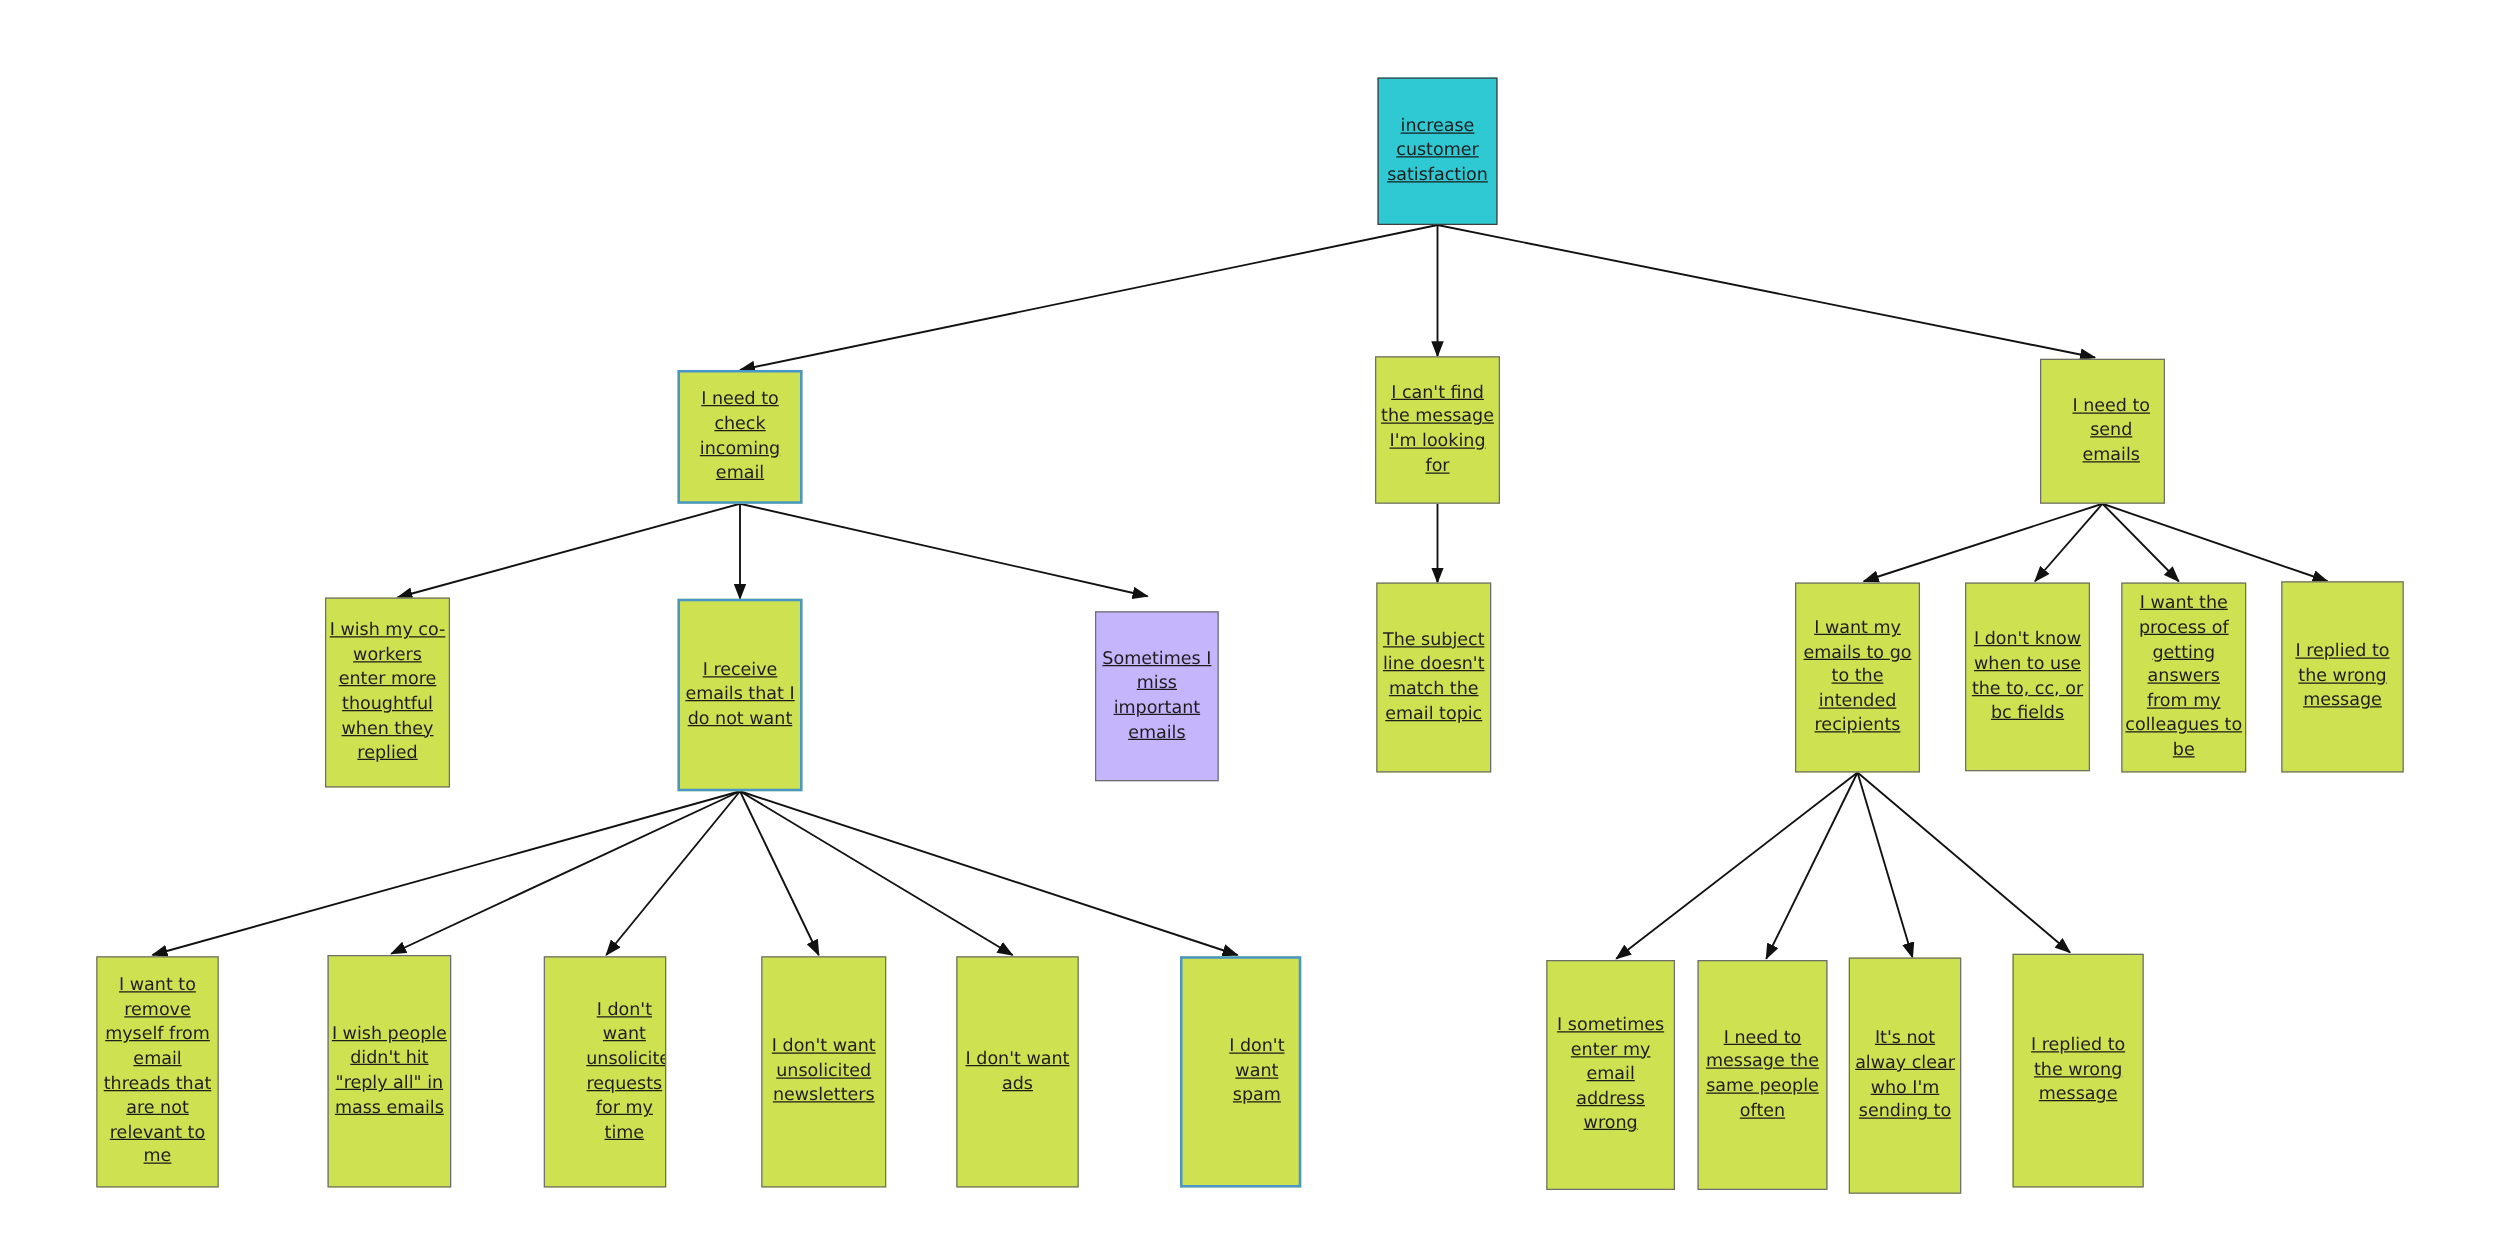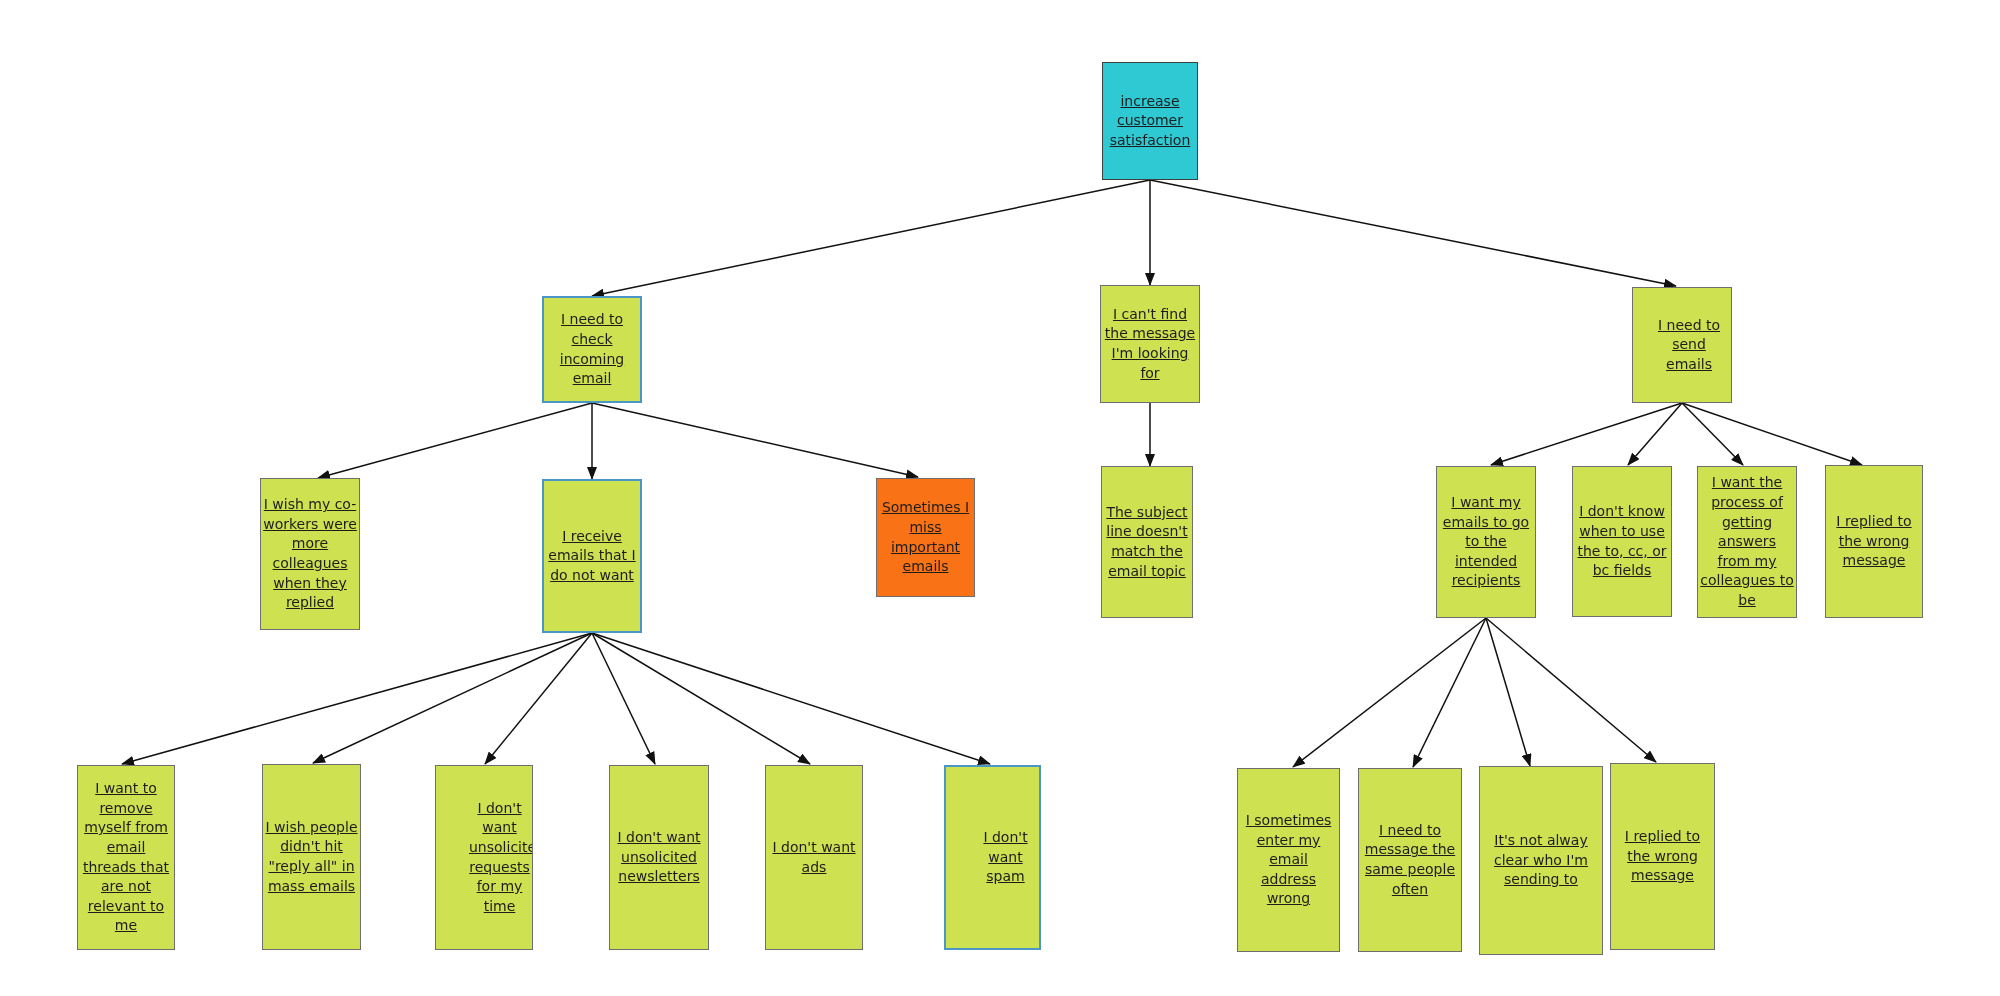--- a/index.html
+++ b/index.html
@@ -81,26 +81,26 @@
     <div class="node" style="left: 542px; top: 296px; width: 100px; height: 107px; background: rgb(205, 225, 81); border: 2px solid rgb(74, 150, 200); color: rgb(29, 29, 29);">
       <span>I need to check incoming email</span>
     </div>
     <div class="node" style="left: 1100px; top: 285px; width: 100px; height: 118px; background: rgb(205, 225, 81); border: 1px solid rgb(110, 110, 110); color: rgb(29, 29, 29);">
       <span>I can't find the message I'm looking for</span>
     </div>
     <div class="node" style="left: 1632px; top: 287px; width: 100px; height: 116px; background: rgb(205, 225, 81); border: 1px solid rgb(110, 110, 110); color: rgb(29, 29, 29); padding-left: 16px;">
       <span>I need to send emails</span>
     </div>
     <div class="node" style="left: 260px; top: 478px; width: 100px; height: 152px; background: rgb(205, 225, 81); border: 1px solid rgb(110, 110, 110); color: rgb(29, 29, 29);">
-      <span>I wish my co-workers were more colleagues when they replied</span>
+      <span>I wish my co-workers enter more thoughtful when they replied</span>
     </div>
     <div class="node" style="left: 542px; top: 479px; width: 100px; height: 154px; background: rgb(205, 225, 81); border: 2px solid rgb(74, 150, 200); color: rgb(29, 29, 29);">
       <span>I receive emails that I do not want</span>
     </div>
-    <div class="node" style="left: 876px; top: 478px; width: 99px; height: 119px; background: #f97316; border: 1px solid rgb(110, 110, 110); color: rgb(29, 29, 29);">
+    <div class="node" style="left: 876px; top: 489px; width: 99px; height: 136px; background: #c4b5fd; border: 1px solid rgb(110, 110, 110); color: rgb(29, 29, 29);">
       <span>Sometimes I miss important emails</span>
     </div>
     <div class="node" style="left: 1101px; top: 466px; width: 92px; height: 152px; background: rgb(205, 225, 81); border: 1px solid rgb(110, 110, 110); color: rgb(29, 29, 29);">
       <span>The subject line doesn't match the email topic</span>
     </div>
     <div class="node" style="left: 1436px; top: 466px; width: 100px; height: 152px; background: rgb(205, 225, 81); border: 1px solid rgb(110, 110, 110); color: rgb(29, 29, 29);">
       <span>I want my emails to go to the intended recipients</span>
     </div>
     <div class="node" style="left: 1572px; top: 466px; width: 100px; height: 151px; background: rgb(205, 225, 81); border: 1px solid rgb(110, 110, 110); color: rgb(29, 29, 29);">
       <span>I don't know when to use the to, cc, or bc fields</span>
@@ -128,19 +128,19 @@
     </div>
     <div class="node" style="left: 944px; top: 765px; width: 97px; height: 185px; background: rgb(205, 225, 81); border: 2px solid rgb(74, 150, 200); color: rgb(29, 29, 29); padding-left: 28px;">
       <span>I don't want spam</span>
     </div>
     <div class="node" style="left: 1237px; top: 768px; width: 103px; height: 184px; background: rgb(205, 225, 81); border: 1px solid rgb(110, 110, 110); color: rgb(29, 29, 29);">
       <span>I sometimes enter my email address wrong</span>
     </div>
     <div class="node" style="left: 1358px; top: 768px; width: 104px; height: 184px; background: rgb(205, 225, 81); border: 1px solid rgb(110, 110, 110); color: rgb(29, 29, 29);">
       <span>I need to message the same people often</span>
     </div>
-    <div class="node" style="left: 1479px; top: 766px; width: 124px; height: 189px; background: rgb(205, 225, 81); border: 1px solid rgb(110, 110, 110); color: rgb(29, 29, 29);">
+    <div class="node" style="left: 1479px; top: 766px; width: 90px; height: 189px; background: rgb(205, 225, 81); border: 1px solid rgb(110, 110, 110); color: rgb(29, 29, 29);">
       <span>It's not alway clear who I'm sending to</span>
     </div>
     <div class="node" style="left: 1610px; top: 763px; width: 105px; height: 187px; background: rgb(205, 225, 81); border: 1px solid rgb(110, 110, 110); color: rgb(29, 29, 29);">
       <span>I replied to the wrong message</span>
     </div>
   </div>
 
 </body></html>

